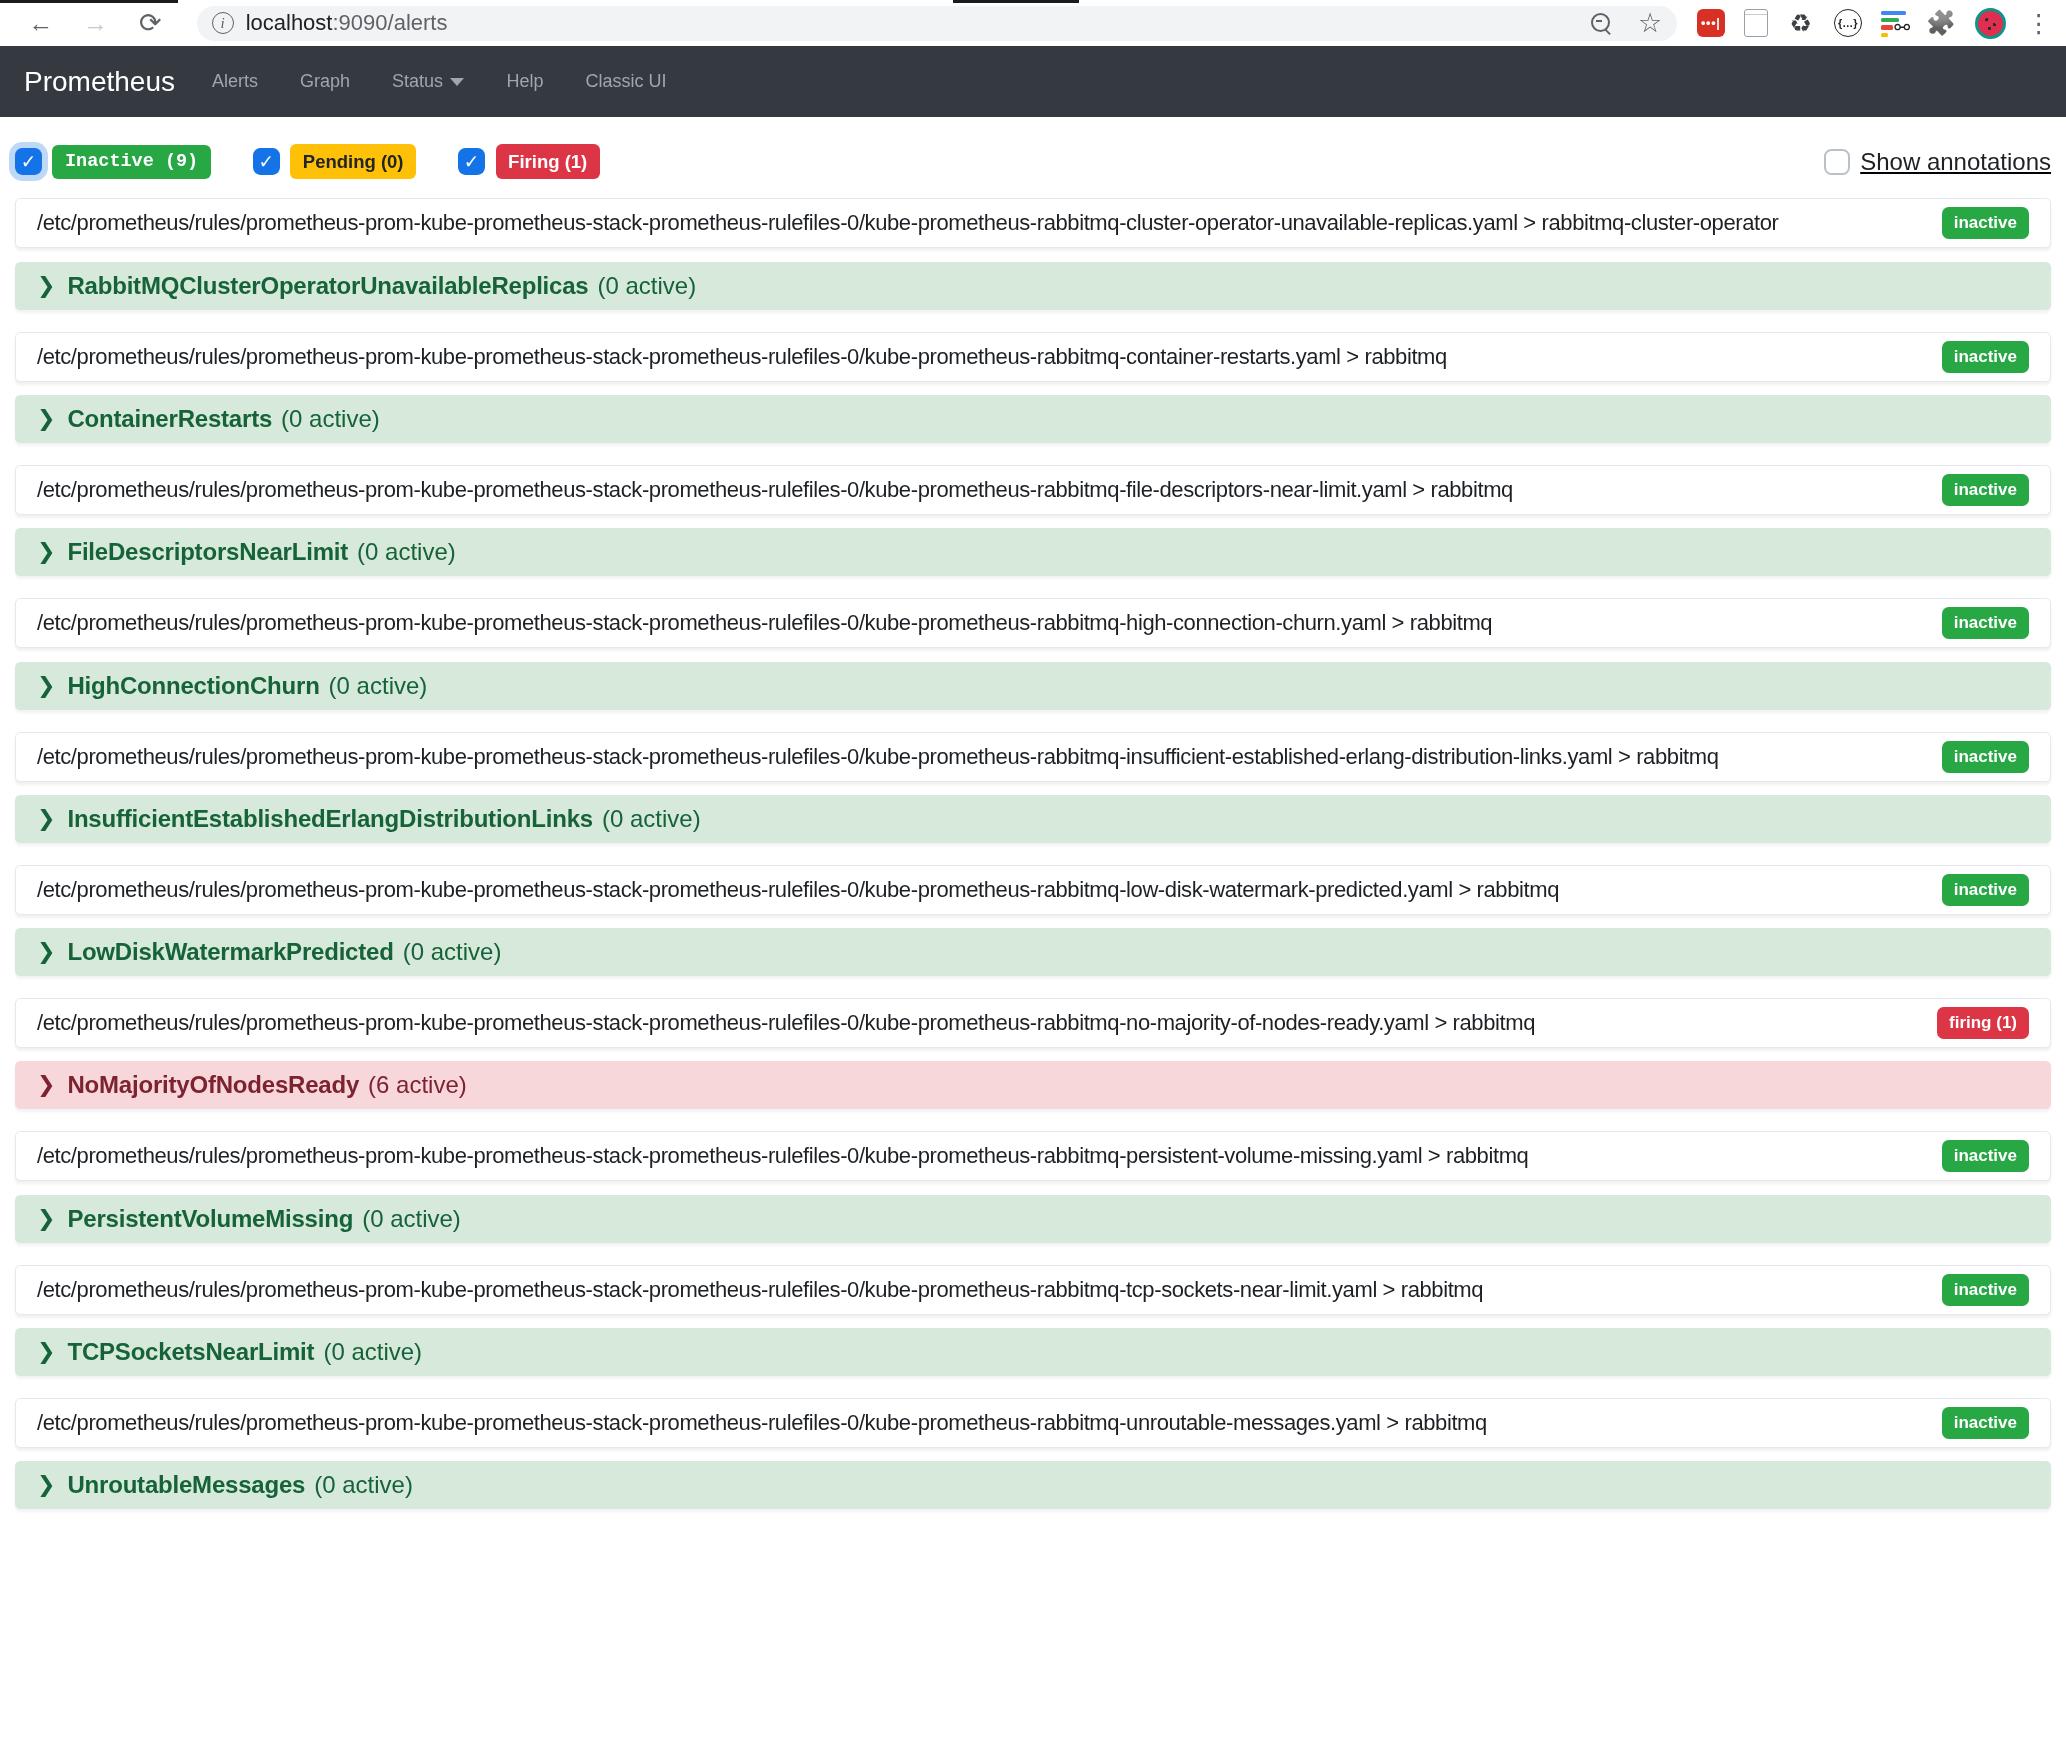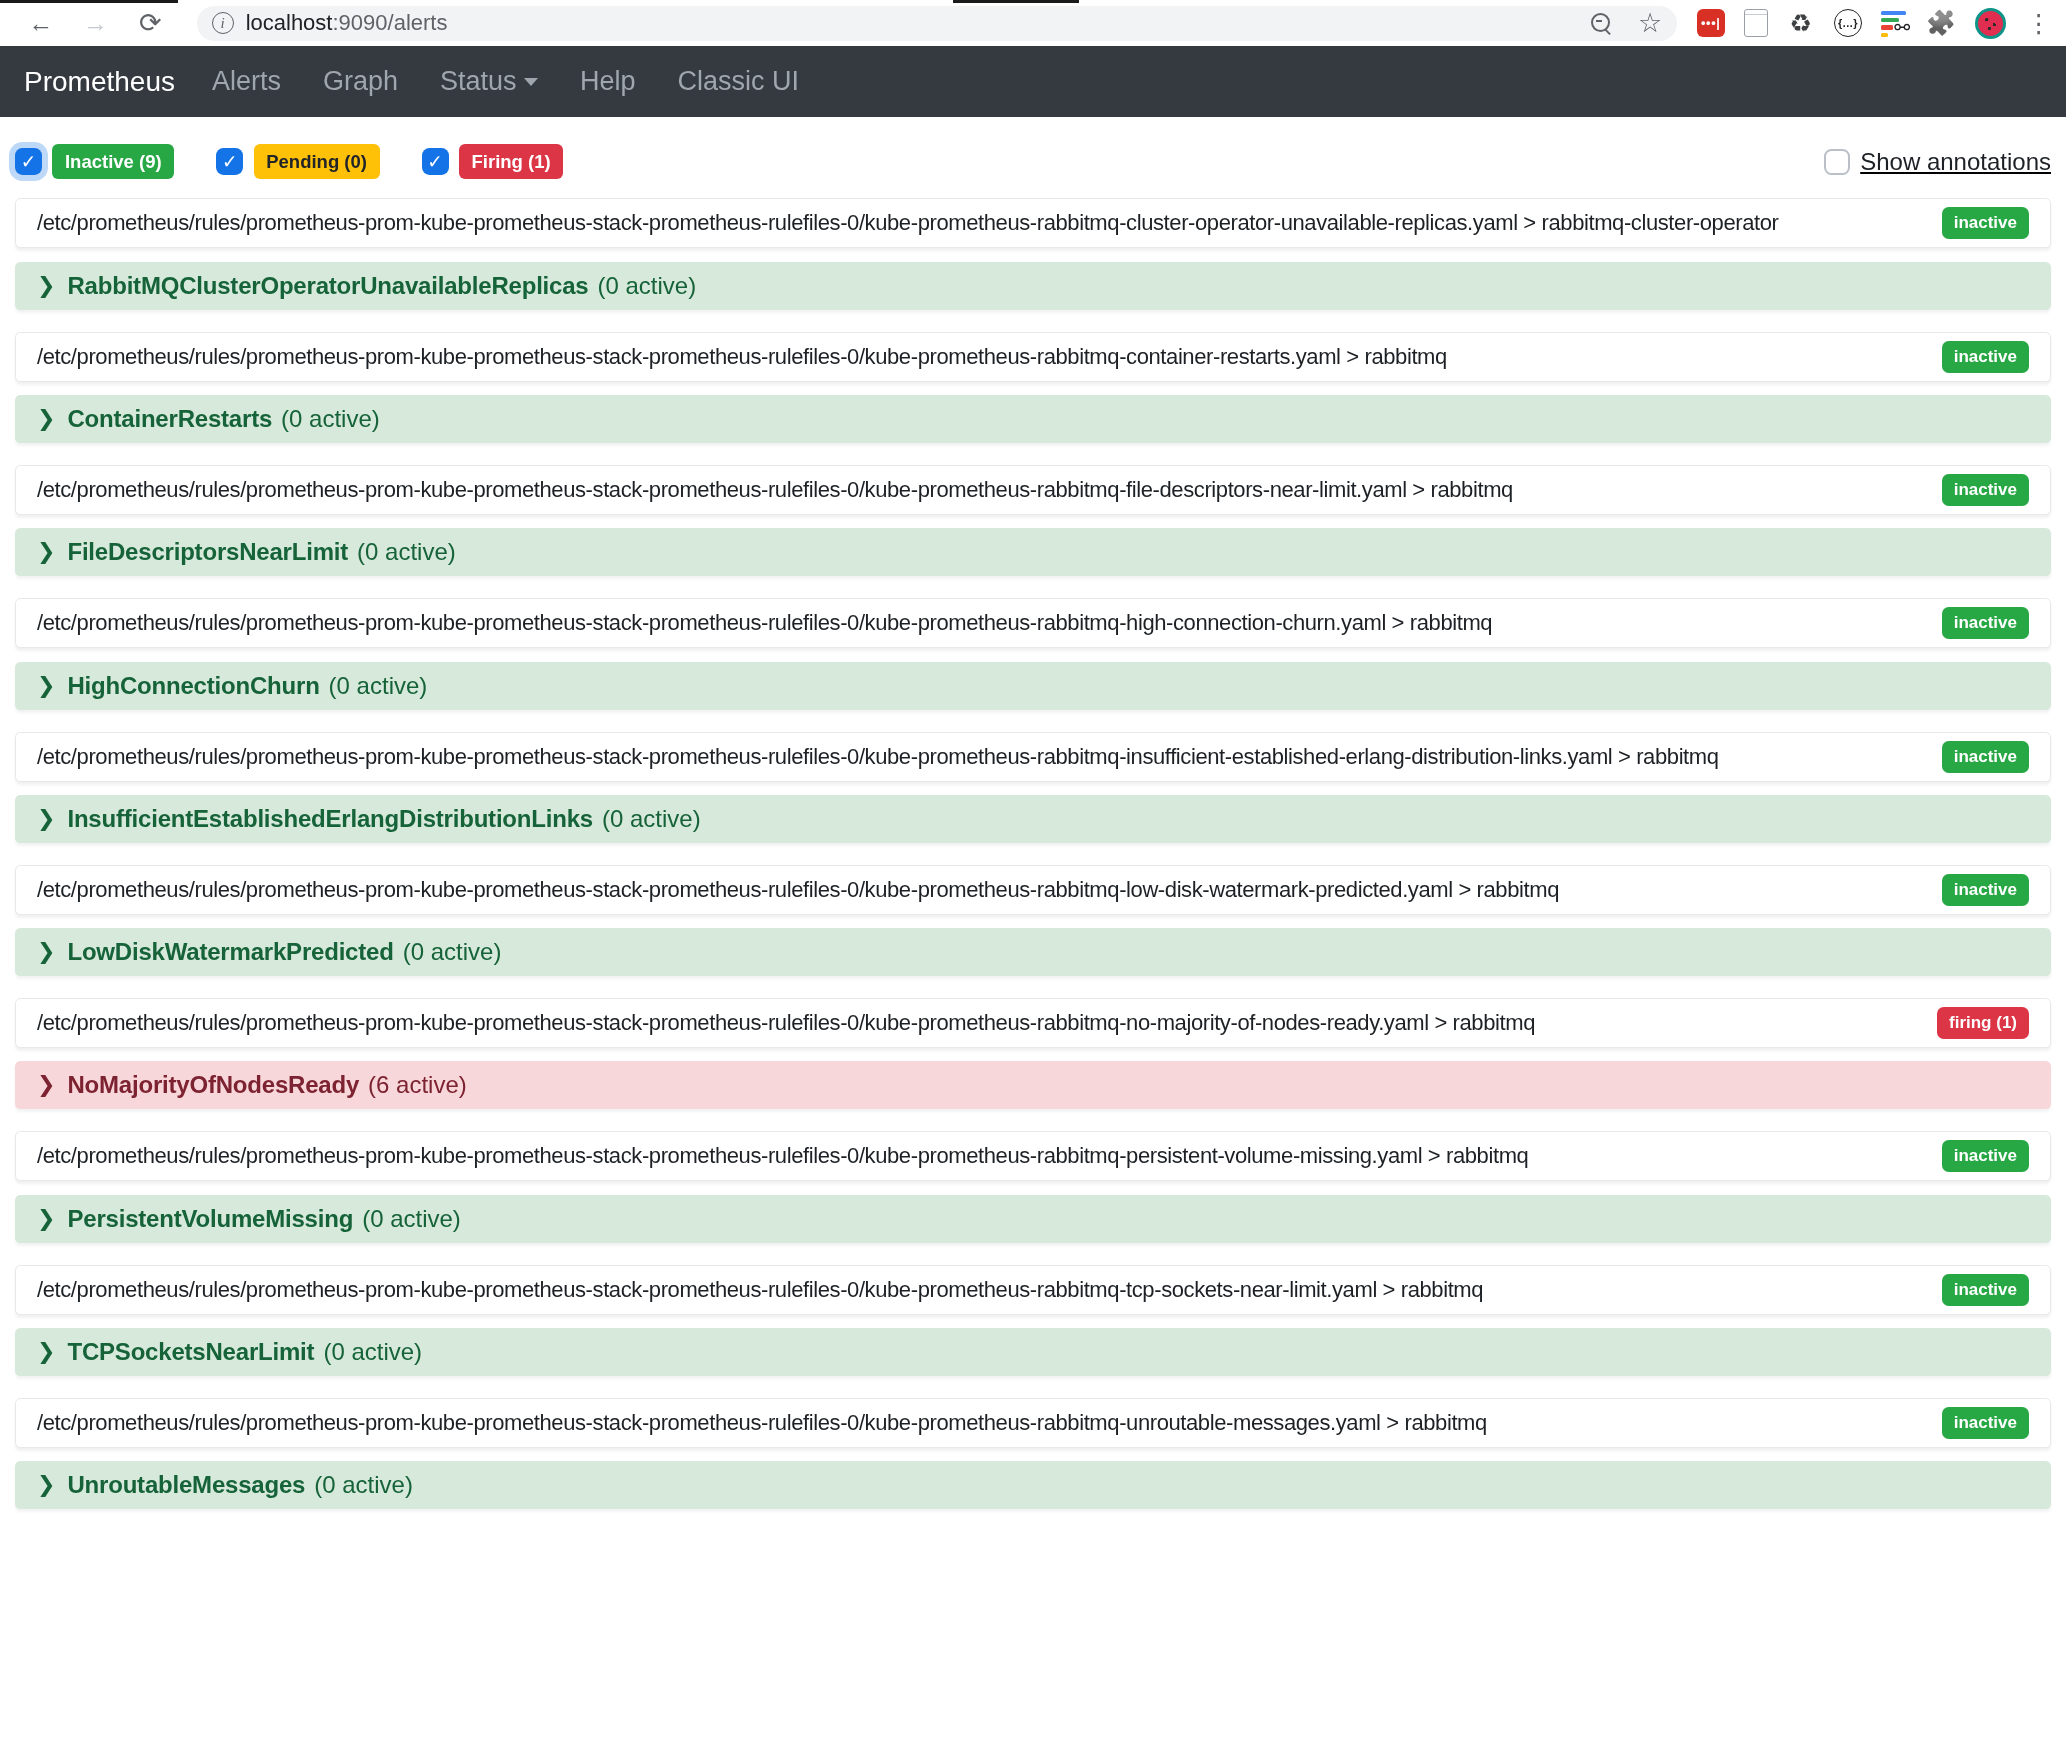--- a/index.html
+++ b/index.html
@@ -57,34 +57,34 @@
             background:radial-gradient(circle at 35% 35%, #2b2b2b 7%, transparent 8%),
                        radial-gradient(circle at 65% 55%, #2b2b2b 7%, transparent 8%),
                        radial-gradient(circle at 45% 70%, #2b2b2b 7%, transparent 8%), #e02d50; }
   .menu-dots { color:#5f6368; font-size:25px; }
   .menu-dots::before { content:"⋮"; }
 
   
   .navbar { height:71px; background:var(--navbar-bg,#343a40); display:flex; align-items:center; padding:0 24px; }
   .brand { color:#ffffff; font-size:28px; margin-right:37px; }
   .nav-links { display:flex; align-items:center; gap:42px; }
-  .nav-link { color:var(--navbar-link,#9fa6ad); font-size:27px; display:flex; align-items:center; gap:7.4px; }
+  .nav-link { color:var(--navbar-link,#9fa6ad); font-size:18px; display:flex; align-items:center; gap:7.4px; }
   .caret-down-icon { width:0; height:0; border-left:7.4px solid transparent; border-right:7.4px solid transparent;
             border-top:8.2px solid var(--navbar-link,#9fa6ad); display:inline-block; }
 
   
   .content { padding:0 15px; }
   .filter-bar { display:flex; align-items:center; margin:27px 0 19px 0; }
   .filter-group { display:flex; align-items:center; margin-right:42px; }
   .checkbox { width:27px; height:27px; border-radius:7.4px; background:var(--accent-blue,#1473e6);
               display:flex; align-items:center; justify-content:center; flex:none; }
   .checkbox::after { content:"✓"; color:#fff; font-size:18.5px; font-weight:bold; }
   .filter-group.focused .checkbox { box-shadow:0 0 0 6px rgba(20,115,230,.28); }
   .filter-badge { margin-left:10.4px; font-size:18.5px; font-weight:bold; padding:6.7px 12.6px; border-radius:6px; }
-  .filter-badge.state-inactive { background:var(--inactive-green,#28a745); color:#fff; }
+  .filter-badge.state-inactive { background:var(--inactive-green,#28a745); color:#fff;font-family:Liberation Mono, monospace; }
   .filter-badge.state-pending  { background:var(--pending-yellow,#ffc107); color:#212529; }
   .filter-badge.state-firing   { background:var(--firing-red,#dc3545); color:#fff; }
   .annotations { margin-left:auto; display:flex; align-items:center;text-decoration:underline; }
   .checkbox-off { width:26px; height:26px; border:2.2px solid #b9c0c8; border-radius:7.4px; background:#fff; flex:none; }
   .annotations-label { font-size:24px; color:#1d2125; margin-left:10.4px; }
 
   
   .rule-file-row { height:50px; border:1.5px solid #e6e9ec; border-radius:5.2px; background:#fff;
                    display:flex; align-items:center; padding:16px 21px; margin-bottom:13.3px;
                    box-shadow:0 3px 3px rgba(0,0,0,.06); }

